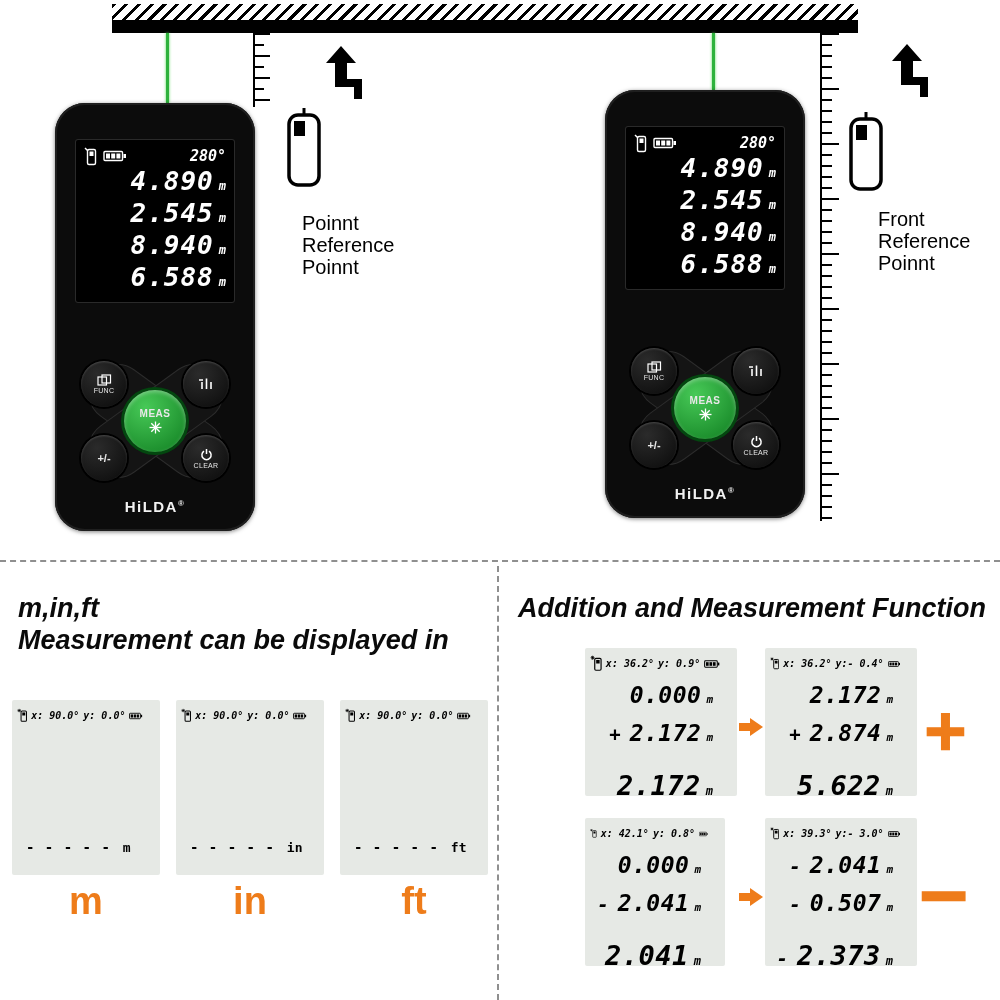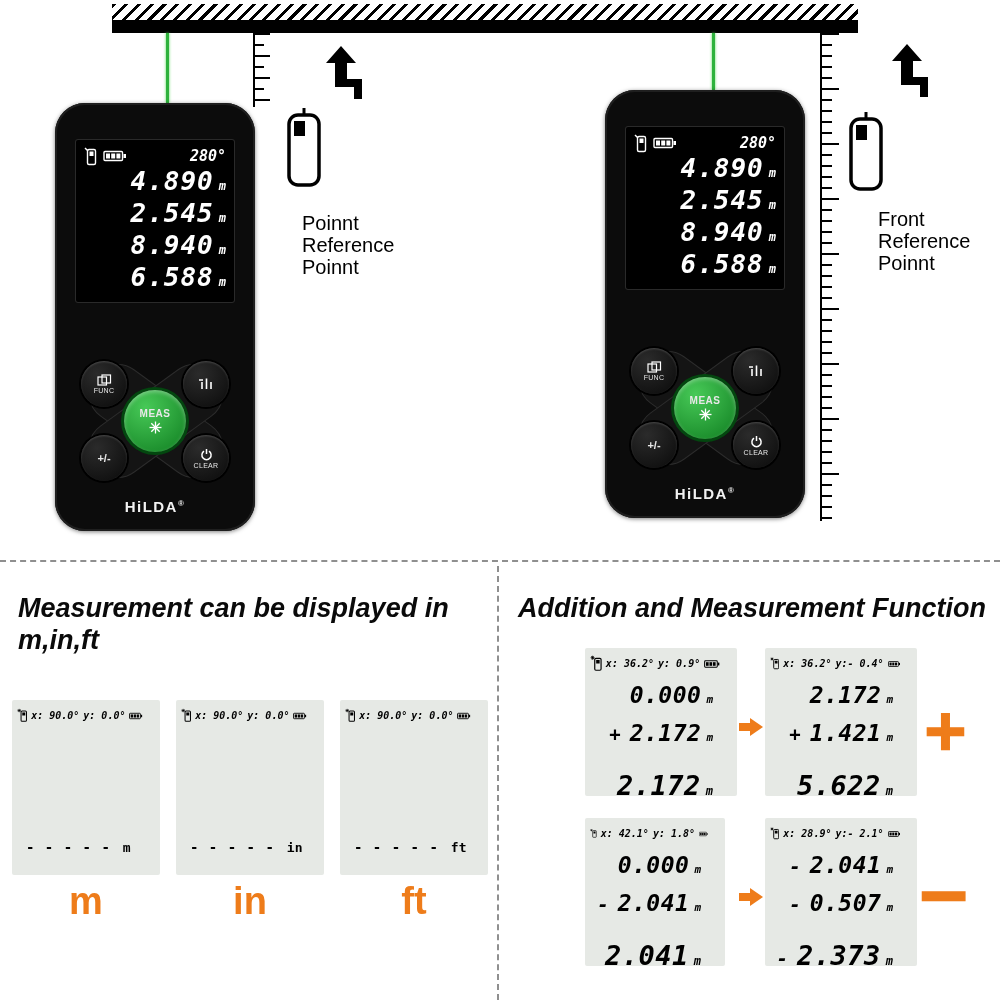--- a/index.html
+++ b/index.html
@@ -271,22 +271,22 @@
   <div class="abs note" style="left:878px;top:208px;white-space:nowrap;">
     <div>Front</div>
     <div>Reference</div>
     <div>Poinnt</div>
   </div>
 
   <div class="abs div-h"></div>
   <div class="abs div-v"></div>
 
   <div class="abs sec-title" style="left:18px;top:592px;width:470px;">
+    <div>m,in,ft</div>
     <div>Measurement can be displayed in</div>
-    <div>m,in,ft</div>
   </div>
 
   <div class="abs lcd" style="left:12px;top:700px;width:148px;height:175px;">
     <div class="lcd-head">
       <svg width="15" height="21" viewBox="0 0 15 21">
         <g stroke="#000" stroke-width="1.1">
             <line x1="0.8" y1="3.2" x2="5.8" y2="3.2"></line>
             <line x1="3.3" y1="0.7" x2="3.3" y2="5.7"></line>
             <line x1="1.5" y1="1.4" x2="5.1" y2="5"></line>
             <line x1="5.1" y1="1.4" x2="1.5" y2="5"></line>
@@ -433,21 +433,21 @@
         <rect x="11.3" y="2.7" width="3.4" height="4.6" fill="#000"></rect>
       </svg>
     </div>
     <div class="mrow" style="top:34px;">
         <span class="msign"></span>
         <span class="mval">2.172</span>
         <span class="munit">m</span>
       </div>
     <div class="mrow" style="top:72px;">
         <span class="msign">+</span>
-        <span class="mval">1.421</span>
+        <span class="mval">2.874</span>
         <span class="munit">m</span>
       </div>
     <div class="mrow mres" style="top:122px;">
         <span class="msign"></span>
         <span class="mval">5.622</span>
         <span class="munit">m</span>
       </div>
   </div>
 
   <div class="abs lcd" style="left:585px;top:818px;width:140px;height:148px;">
@@ -456,21 +456,21 @@
         <g stroke="#000" stroke-width="1.1">
             <line x1="0.8" y1="3.2" x2="5.8" y2="3.2"></line>
             <line x1="3.3" y1="0.7" x2="3.3" y2="5.7"></line>
             <line x1="1.5" y1="1.4" x2="5.1" y2="5"></line>
             <line x1="5.1" y1="1.4" x2="1.5" y2="5"></line>
           </g>
         <rect x="6" y="4" width="8" height="15" rx="1.5" fill="none" stroke="#000" stroke-width="1.5"></rect>
         <rect x="7.8" y="6" width="4.4" height="4.5" fill="#000"></rect>
       </svg>
       <span class="lcdxy">x: 42.1°</span>
-      <span class="lcdxy">y: 1.8°</span>
+      <span class="lcdxy">y: 0.8°</span>
       <svg class="batt-r" width="20" height="10" viewBox="0 0 20 10">
         <rect x="0.8" y="1" width="16" height="8" rx="1" fill="none" stroke="#000" stroke-width="1.3"></rect>
         <rect x="17.4" y="3.2" width="2" height="3.6" fill="#000"></rect>
         <rect x="2.5" y="2.7" width="3.4" height="4.6" fill="#000"></rect>
         <rect x="6.9" y="2.7" width="3.4" height="4.6" fill="#000"></rect>
         <rect x="11.3" y="2.7" width="3.4" height="4.6" fill="#000"></rect>
       </svg>
     </div>
     <div class="mrow" style="top:34px;">
         <span class="msign"></span>
@@ -494,22 +494,22 @@
       <svg width="15" height="21" viewBox="0 0 15 21">
         <g stroke="#000" stroke-width="1.1">
             <line x1="0.8" y1="3.2" x2="5.8" y2="3.2"></line>
             <line x1="3.3" y1="0.7" x2="3.3" y2="5.7"></line>
             <line x1="1.5" y1="1.4" x2="5.1" y2="5"></line>
             <line x1="5.1" y1="1.4" x2="1.5" y2="5"></line>
           </g>
         <rect x="6" y="4" width="8" height="15" rx="1.5" fill="none" stroke="#000" stroke-width="1.5"></rect>
         <rect x="7.8" y="6" width="4.4" height="4.5" fill="#000"></rect>
       </svg>
-      <span class="lcdxy">x: 28.9°</span>
-      <span class="lcdxy">y:- 2.1°</span>
+      <span class="lcdxy">x: 39.3°</span>
+      <span class="lcdxy">y:- 3.0°</span>
       <svg class="batt-r" width="20" height="10" viewBox="0 0 20 10">
         <rect x="0.8" y="1" width="16" height="8" rx="1" fill="none" stroke="#000" stroke-width="1.3"></rect>
         <rect x="17.4" y="3.2" width="2" height="3.6" fill="#000"></rect>
         <rect x="2.5" y="2.7" width="3.4" height="4.6" fill="#000"></rect>
         <rect x="6.9" y="2.7" width="3.4" height="4.6" fill="#000"></rect>
         <rect x="11.3" y="2.7" width="3.4" height="4.6" fill="#000"></rect>
       </svg>
     </div>
     <div class="mrow" style="top:34px;">
         <span class="msign">-</span>

